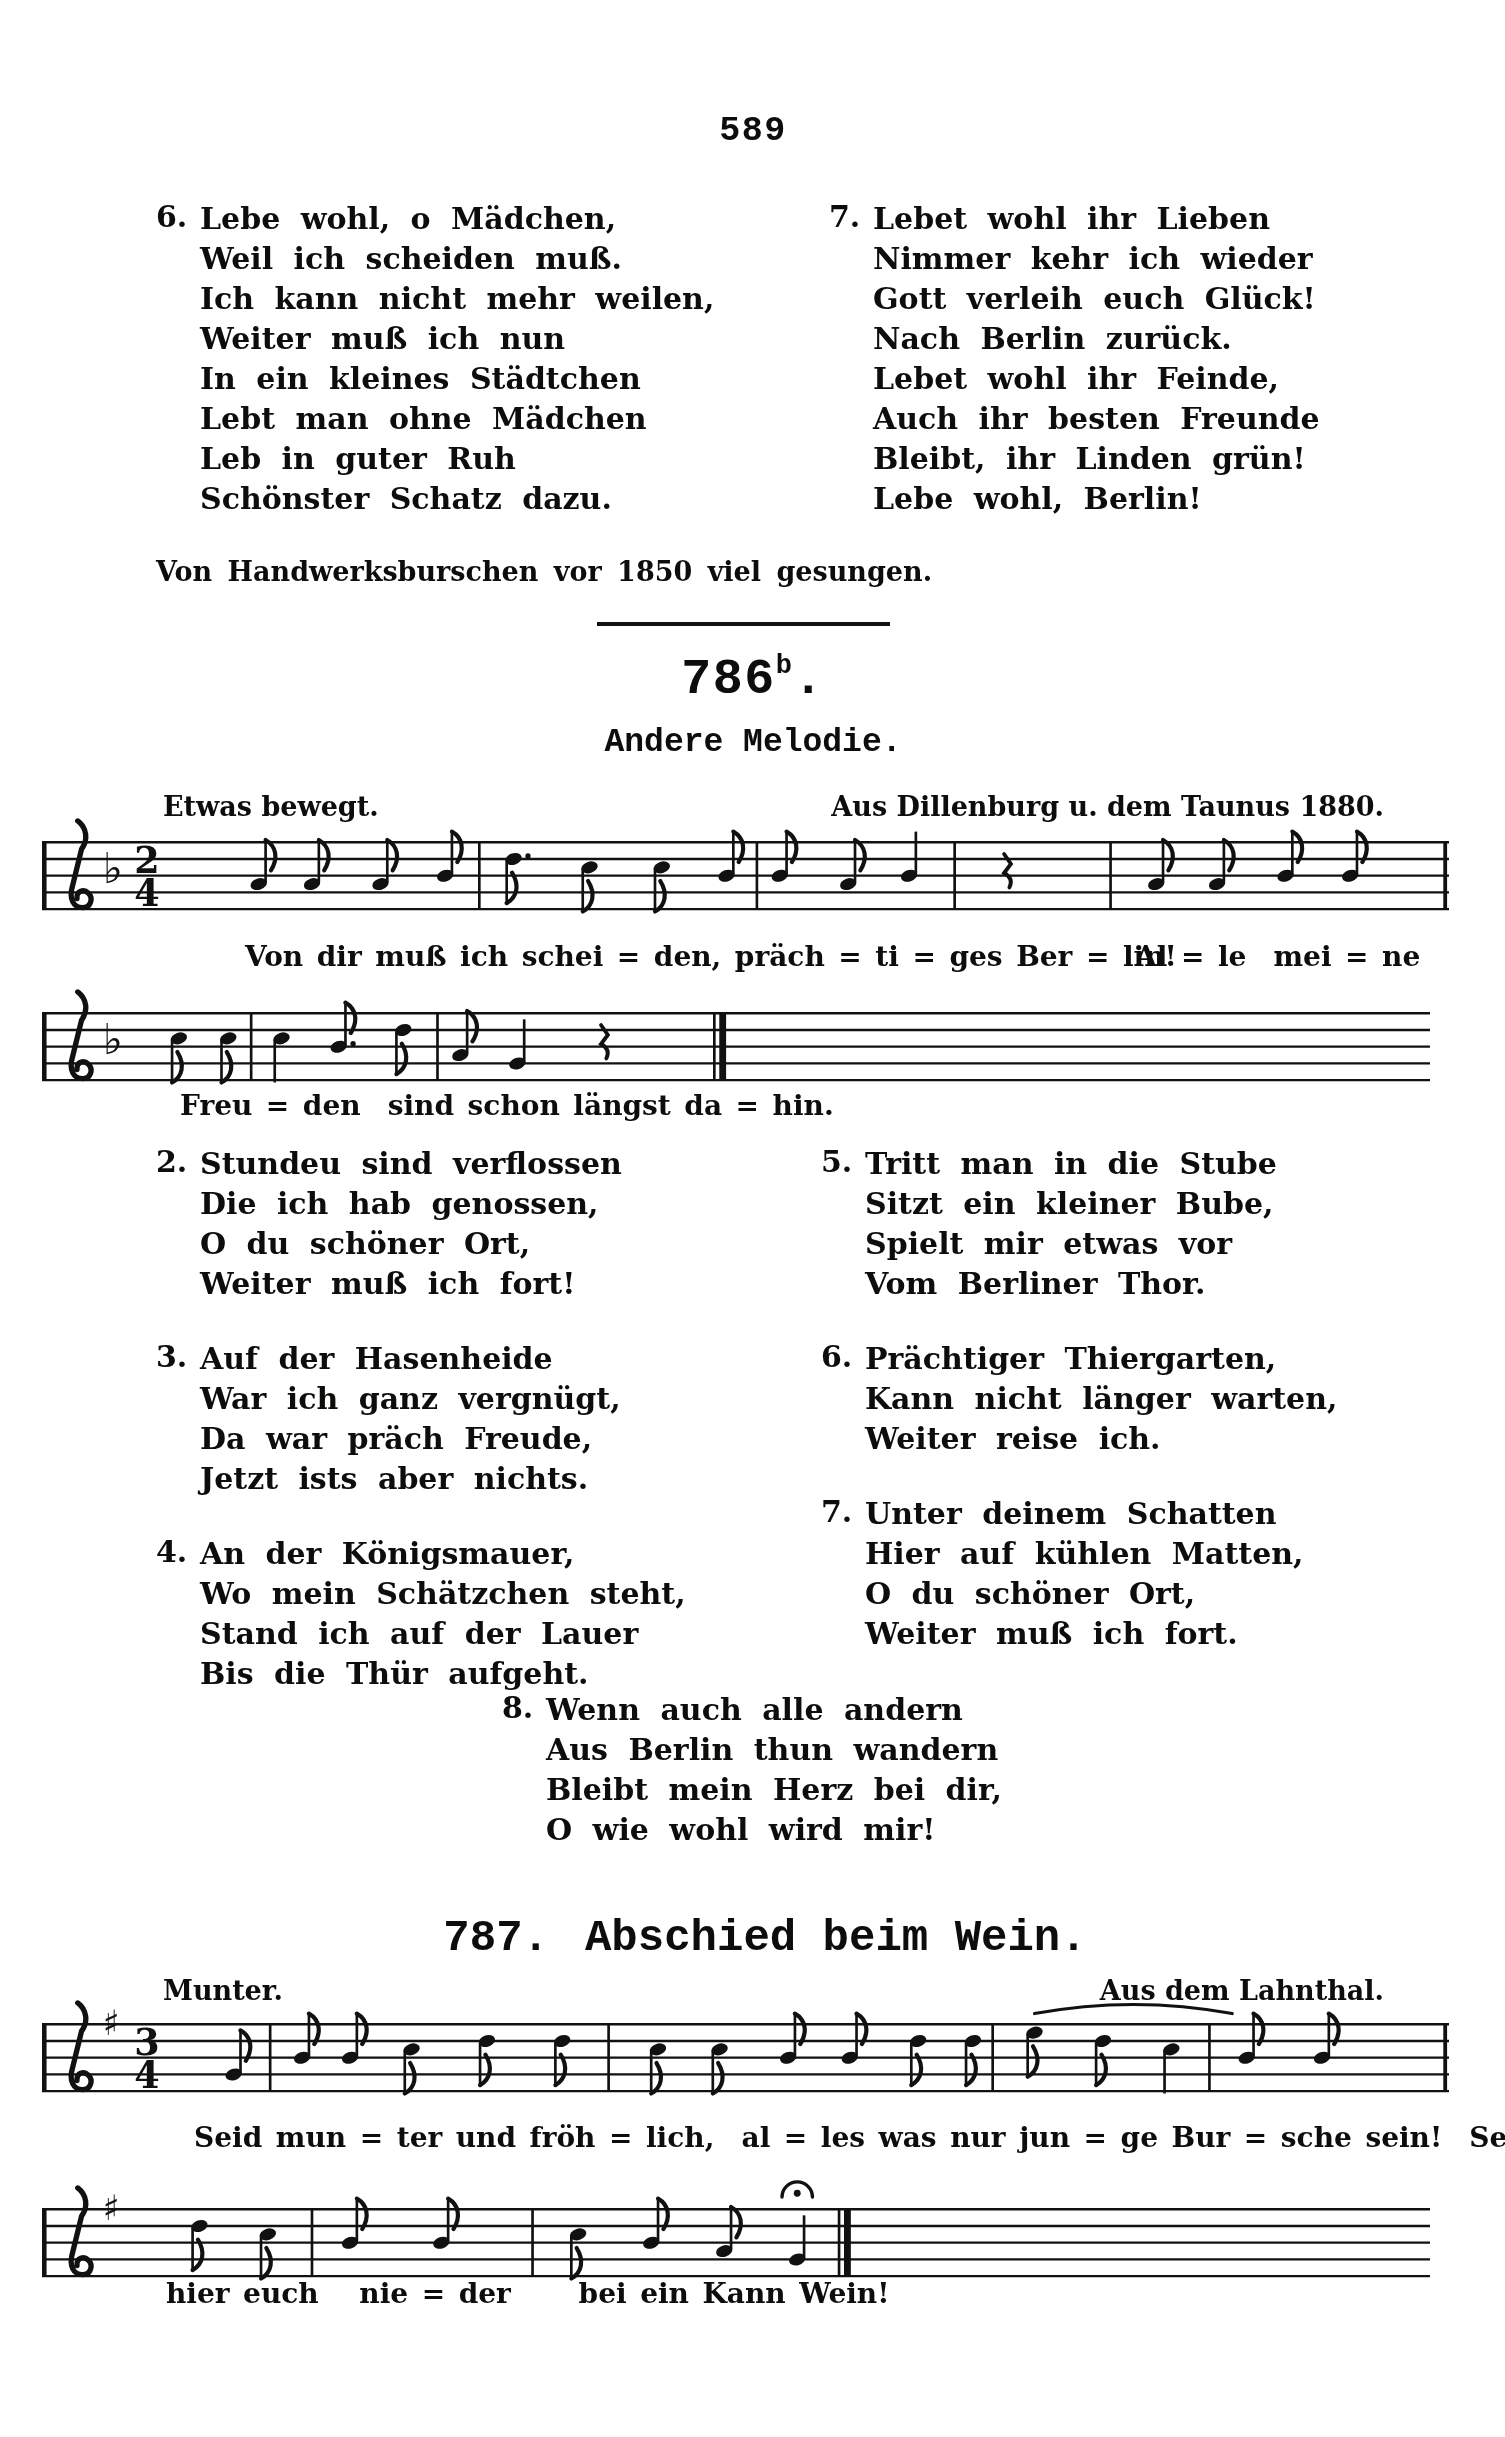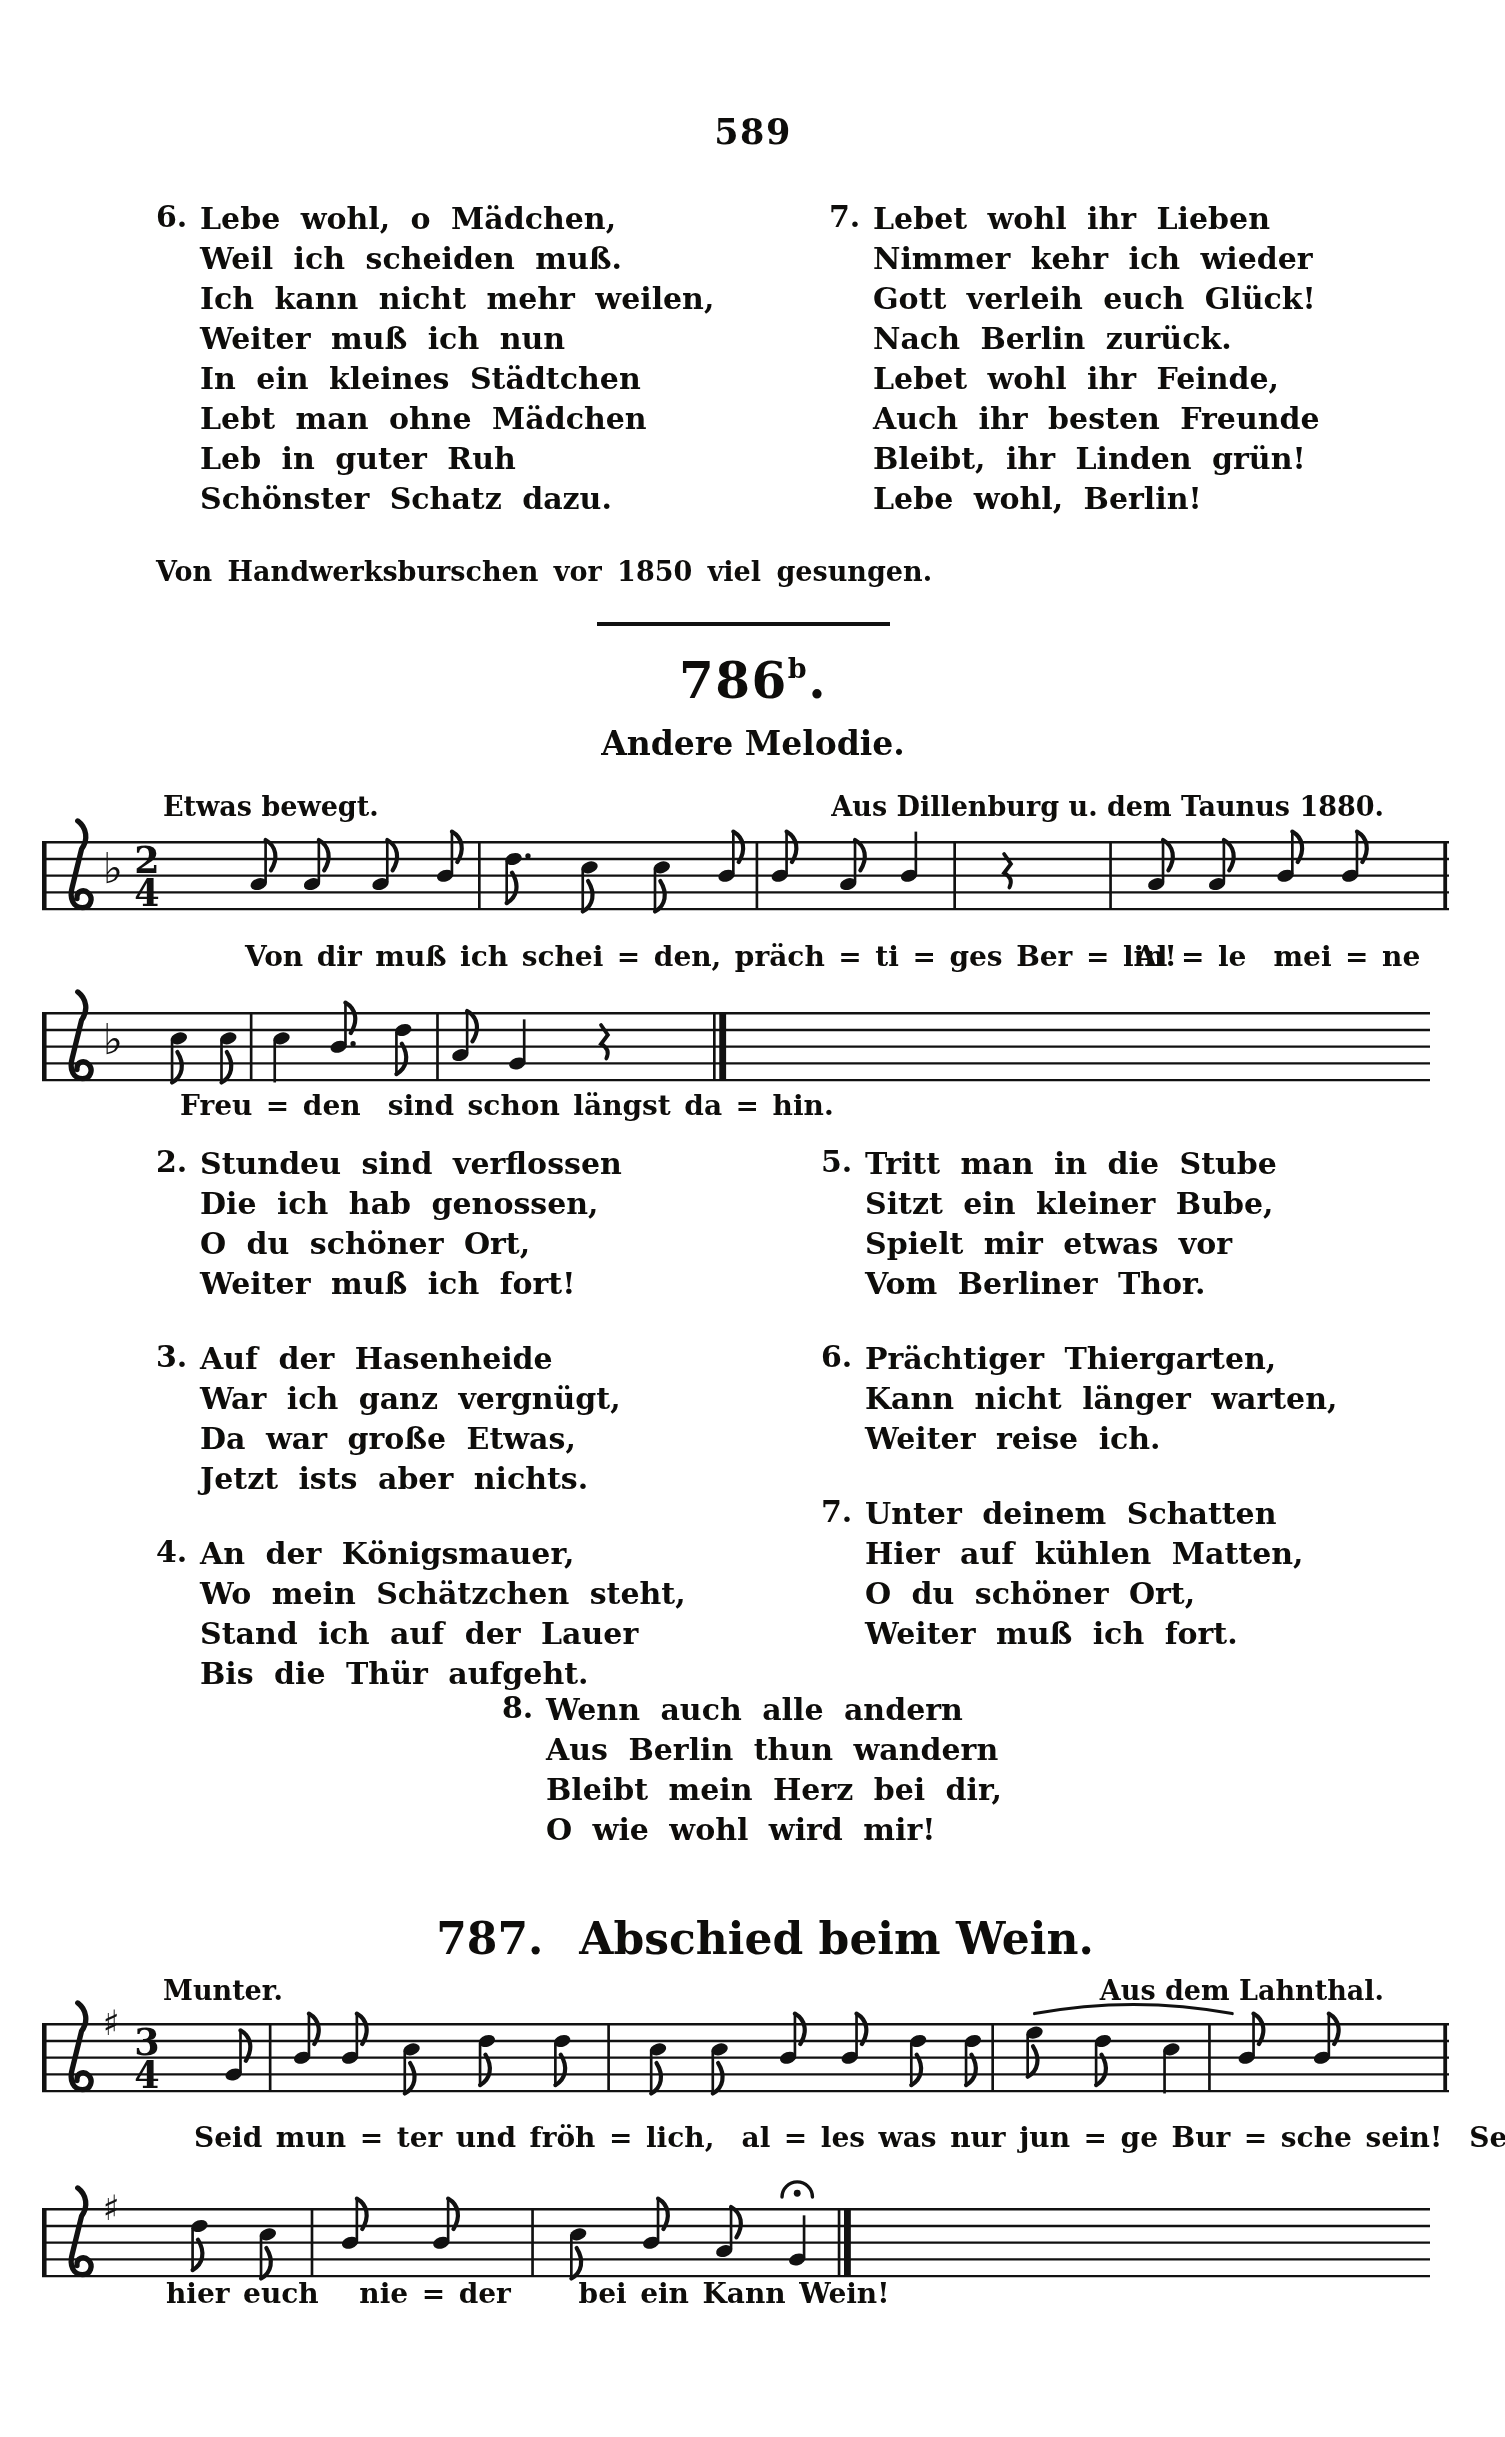--- a/index.html
+++ b/index.html
@@ -1,21 +1,21 @@
 <!DOCTYPE html>
 <html style="font-size:12px"><head>
 <meta charset="utf-8">
 <style>
   html,body{margin:0;padding:0;}
   body{
     width:1506px;height:2438px;position:relative;background:#ffffff;color:#0e0d0b;
     font-family:"DejaVu Serif","Liberation Serif",serif;font-weight:bold;overflow:hidden;
   }
   .abs{position:absolute;}
-  .center{left:0;width:1506px;text-align:center;}
+  .center{left:0;width:1506px;text-align:center;font-family:Liberation Mono, monospace;}
   .pageno{font-size:35px;letter-spacing:1.5px;}
   .vcol{position:absolute;}
   .verse{margin:0 0 35px 0;}
   .verse-row{display:flex;}
   .vnum{width:44px;font-size:30px;flex:0 0 44px;}
   .vlines{font-size:30px;line-height:40px;word-spacing:10px;}
   .footnote{font-size:27px;word-spacing:6px;}
   .rule{background:#111;height:3.8px;}
   .t786{font-size:50px;letter-spacing:1.5px;}
   .t786 .sup{font-size:27px;position:relative;top:-20px;}
@@ -192,21 +192,21 @@
       <div>Die ich hab genossen,</div>
       <div>O du schöner Ort,</div>
       <div>Weiter muß ich fort!</div>
     </div>
   </div>
   <div class="verse verse-row">
     <span class="vnum">3.</span>
     <div class="vlines">
       <div>Auf der Hasenheide</div>
       <div>War ich ganz vergnügt,</div>
-      <div>Da war große Etwas,</div>
+      <div>Da war präch Freude,</div>
       <div>Jetzt ists aber nichts.</div>
     </div>
   </div>
   <div class="verse verse-row">
     <span class="vnum">4.</span>
     <div class="vlines">
       <div>An der Königsmauer,</div>
       <div>Wo mein Schätzchen steht,</div>
       <div>Stand ich auf der Lauer</div>
       <div>Bis die Thür aufgeht.</div>

